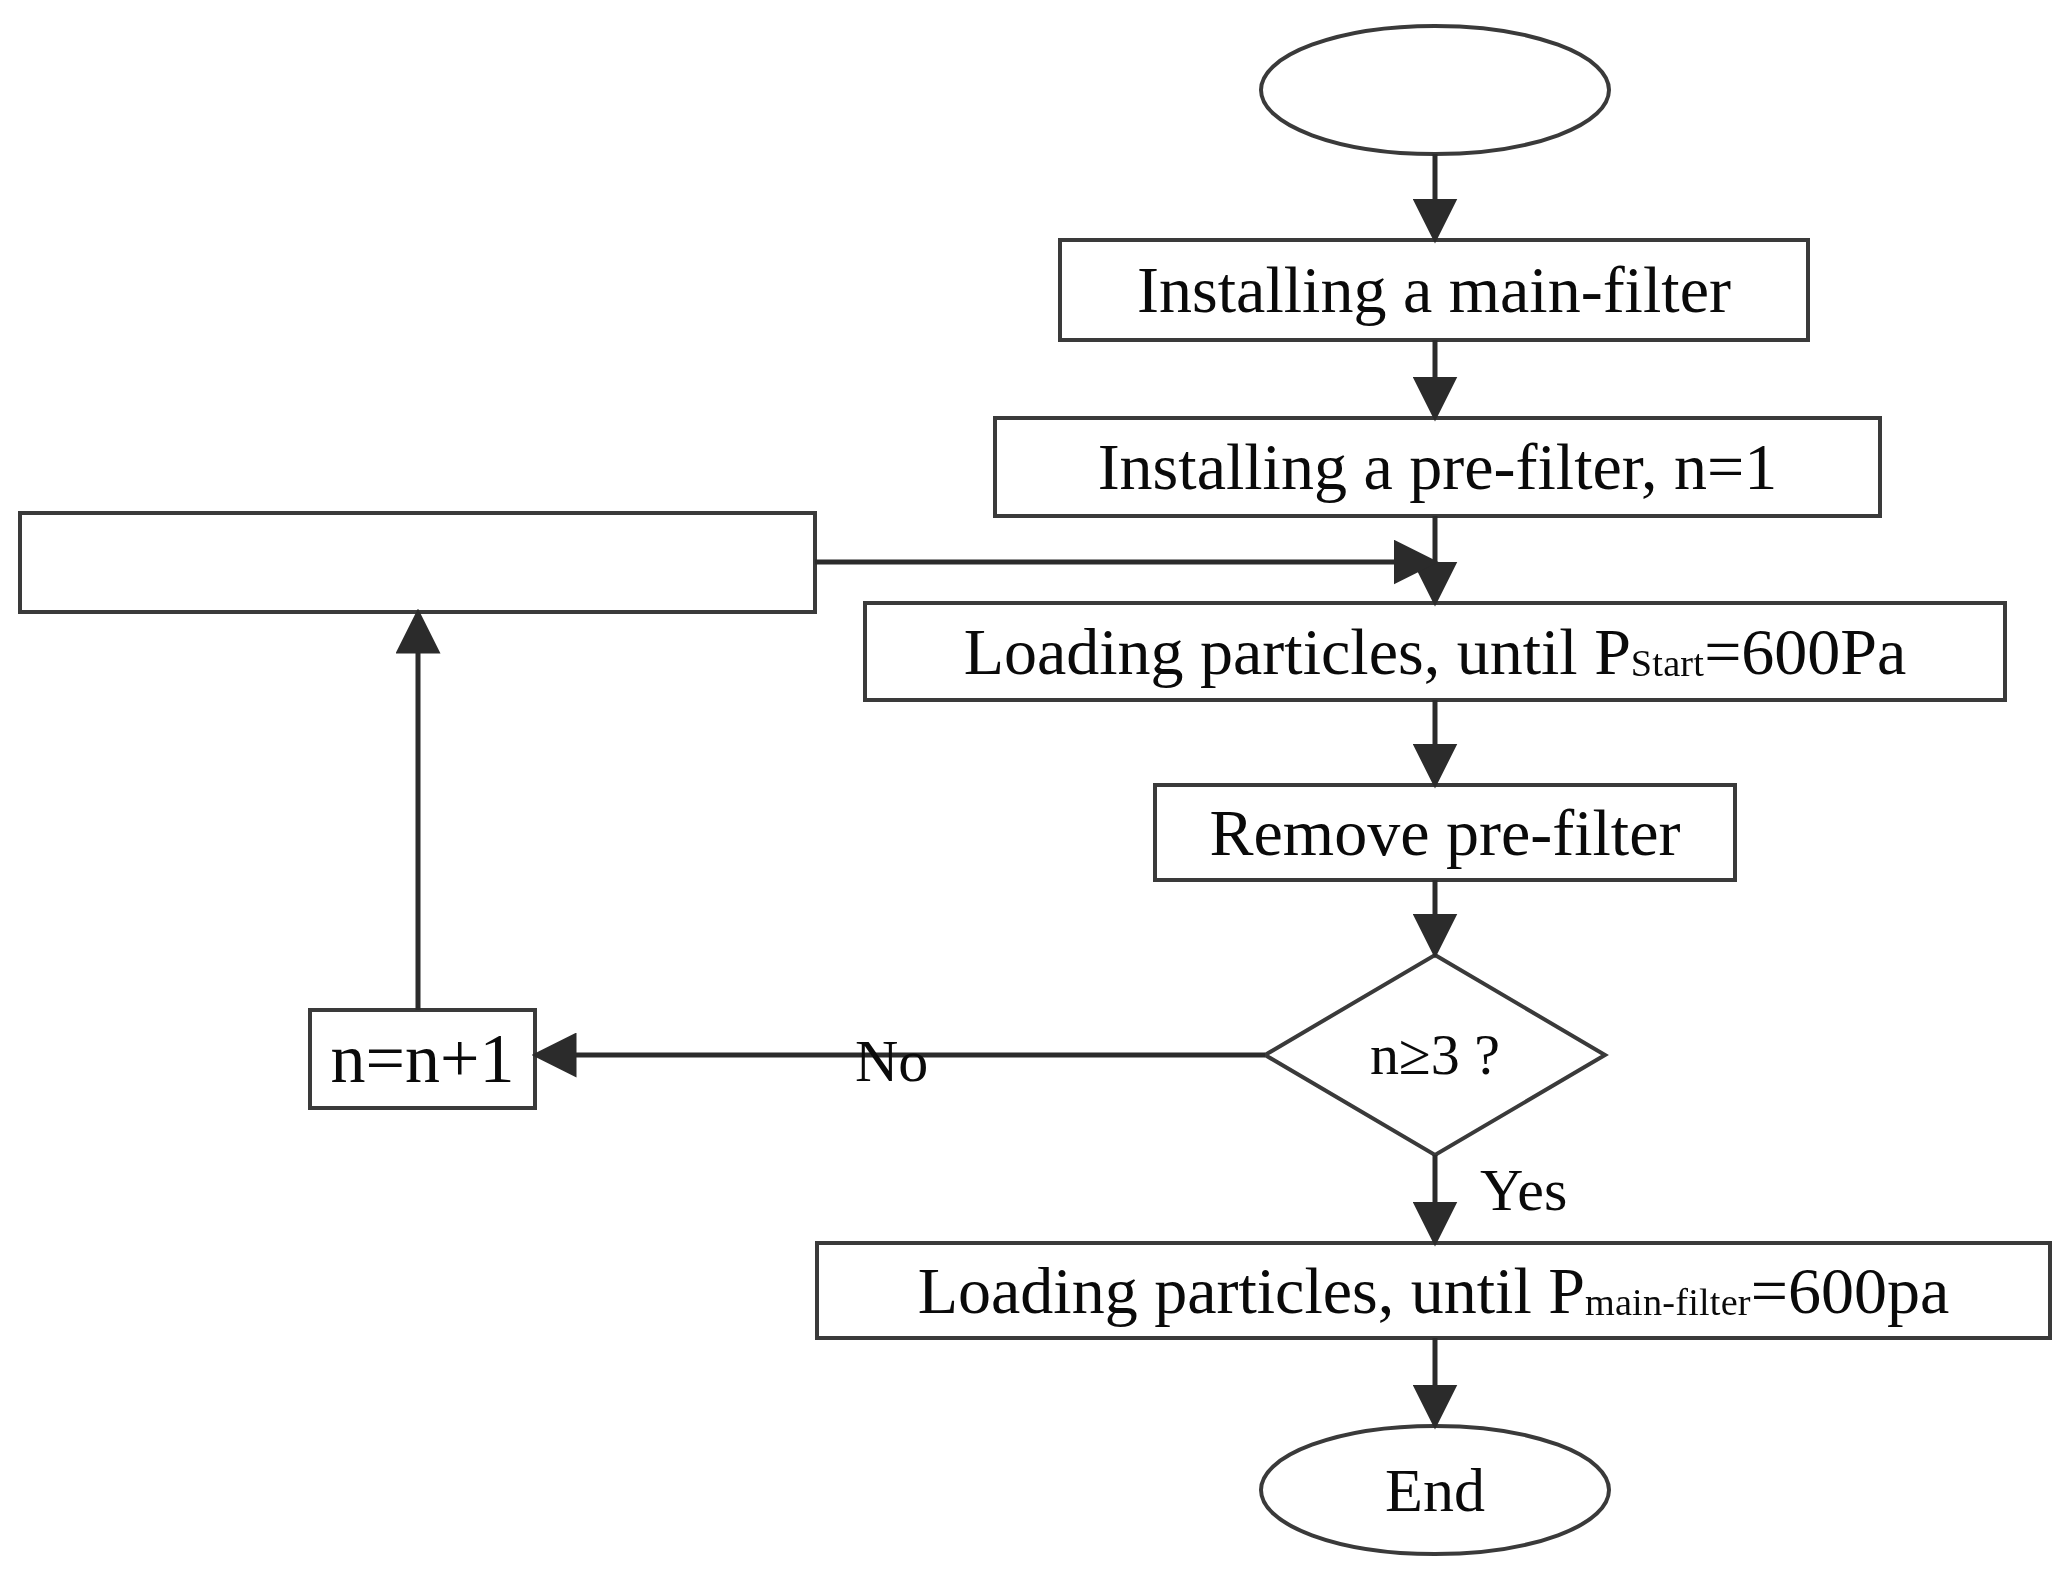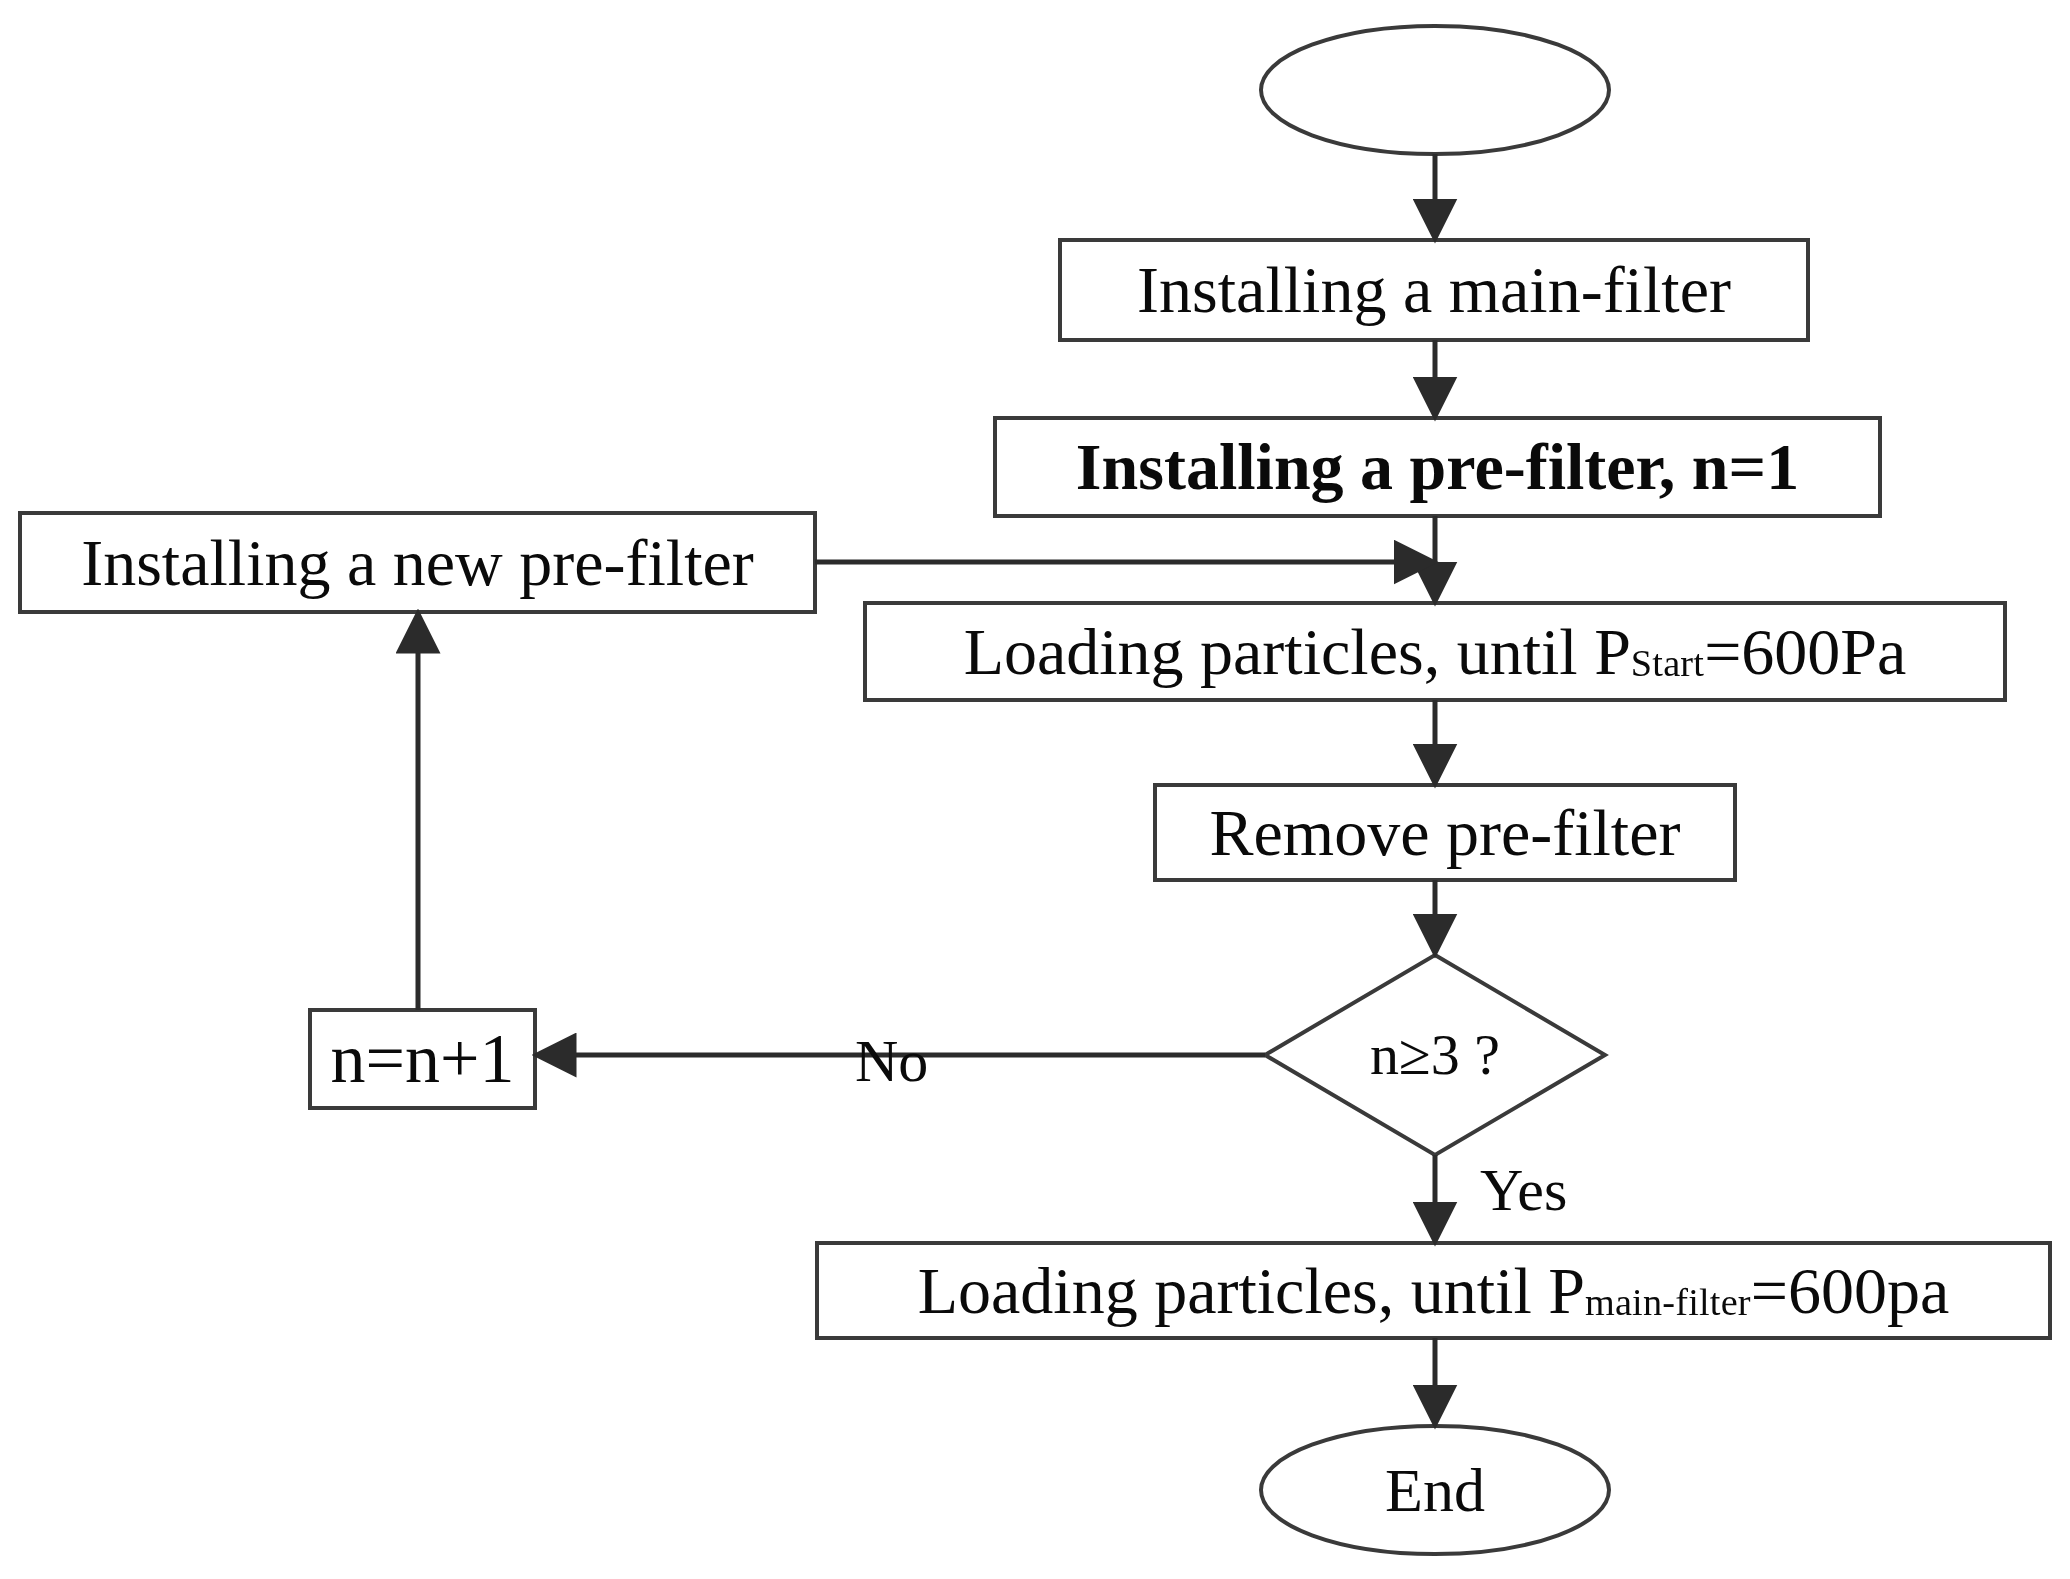--- a/index.html
+++ b/index.html
@@ -117,23 +117,22 @@
 
       <line x1="1435" y1="1155" x2="1435" y2="1239" marker-end="url(#arrow)"></line>
 
       <line x1="1435" y1="1338" x2="1435" y2="1422" marker-end="url(#arrow)"></line>
     </g>
   </svg>
 
 
   <div class="node-label lbl-process" style="left:1060px; top:240px; width:748px; height:100px;text-align:center;">Installing a main-filter</div>
 
-  <div class="node-label lbl-process" style="left:995px; top:418px; width:885px; height:98px;font-weight:bold;">Installing a pre-filter, n=1</div>
+  <div class="node-label lbl-process" style="left:995px; top:418px; width:885px; height:98px;">Installing a pre-filter, n=1</div>
 
-  <div class="node-label lbl-process" style="left:20px; top:513px; width:795px; height:99px;">Installing a new pre-filter</div>
 
   <div class="node-label lbl-process" style="left:865px; top:603px; width:1140px; height:97px;">
     <span>Loading particles, until P</span>
       <span class="sub">Start</span>
       <span>=600Pa</span>
   </div>
 
   <div class="node-label lbl-process" style="left:1155px; top:785px; width:580px; height:95px;text-align:center;">Remove pre-filter</div>
 
   <div class="node-label lbl-decision" style="left:1265px; top:995px; width:340px; height:120px;">

